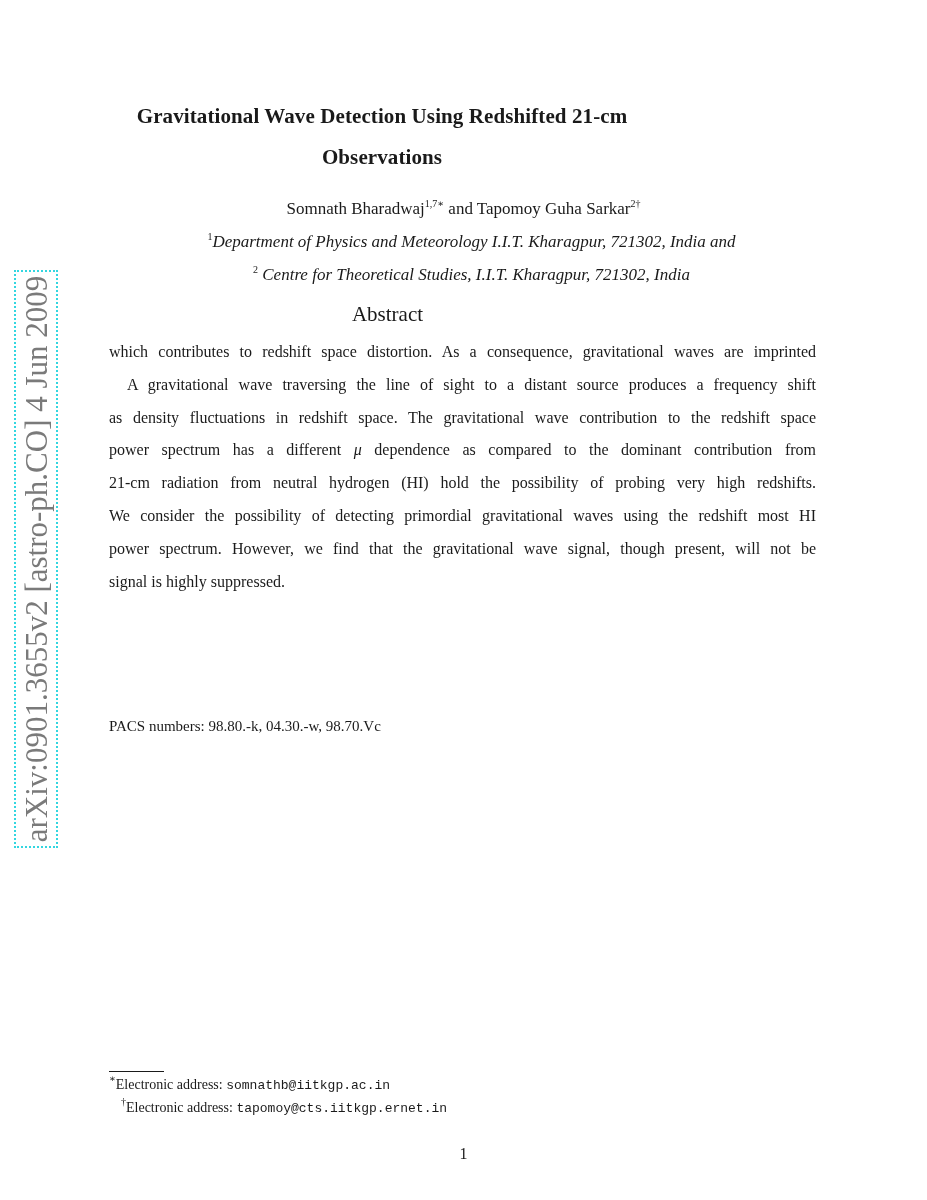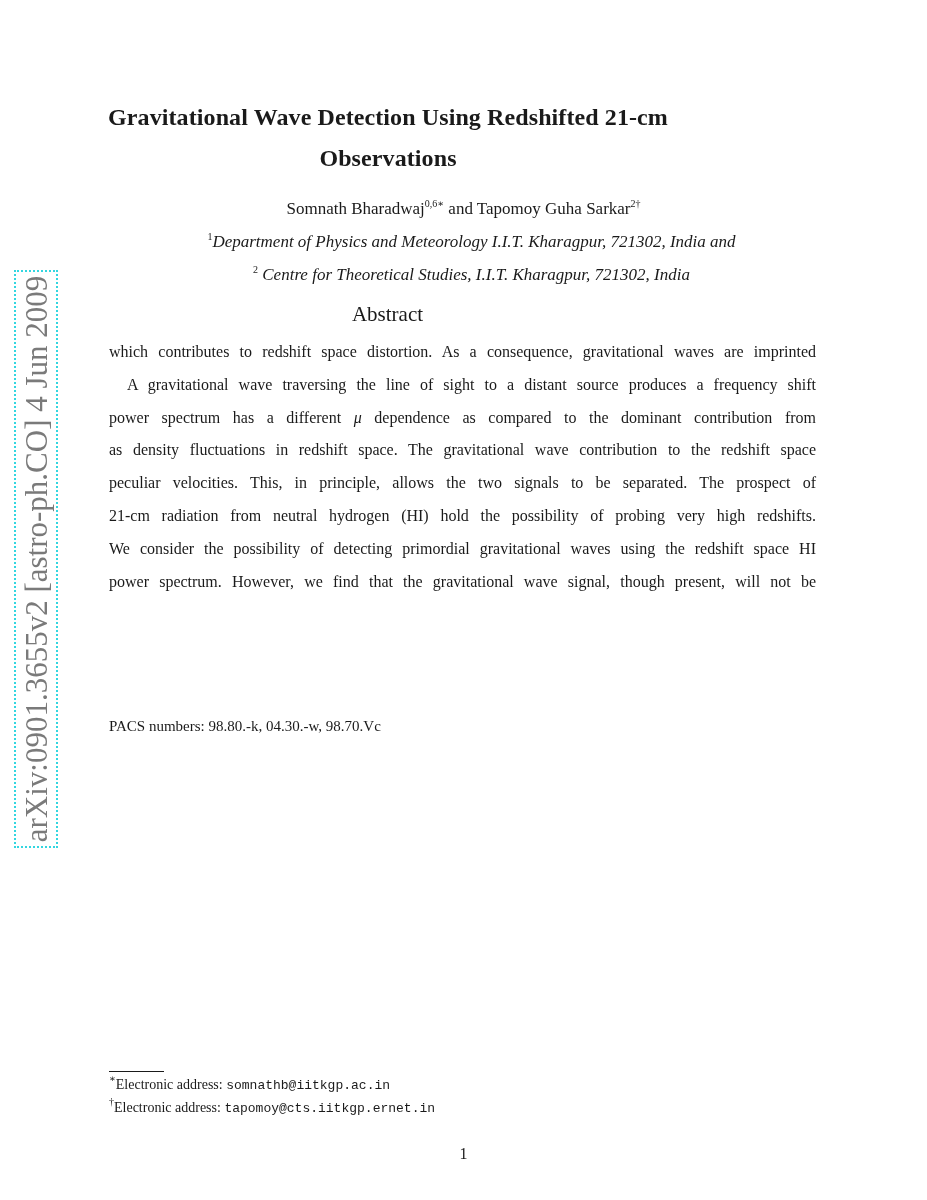--- a/index.html
+++ b/index.html
@@ -14,23 +14,22 @@
       overflow: hidden;
       font-family: "Liberation Serif", "DejaVu Serif", serif;
       color: #1a1a1a;
     }
     .title {
       position: absolute;
       left: 0;
       width: 764px;
       text-align: center;
       font-weight: bold;
-      font-size: 24px;
+      font-size: 21px;
       letter-spacing: 0.1px;
-      padding-left: 6px;
     }
     .title-line1 { top: 104px; }
     .title-line2 { top: 145px; }
     .authors {
       position: absolute;
       top: 199px;
       left: 0;
       width: 927px;
       text-align: center;
       font-size: 17px;
@@ -91,21 +90,21 @@
       width: 55px;
       height: 0;
       border-top: 1.5px solid #1a1a1a;
     }
     .footnote {
       position: absolute;
       left: 109px;
       font-size: 14px;
     }
     .footnote1 { top: 1077px; }
-    .footnote2 { top: 1100px; }
+    .footnote2 { top: 1100px; margin-left: 12px; }
     .mono {
       font-family: "Liberation Mono", "DejaVu Sans Mono", monospace;
       font-size: 13px;
     }
     .page-number {
       position: absolute;
       top: 1145px;
       left: 0;
       width: 927px;
       text-align: center;
@@ -137,40 +136,40 @@
 </head>
 <body>
 
 <div class="arxiv-stamp"></div>
 <div class="arxiv-text">arXiv:0901.3655v2  [astro-ph.CO]  4 Jun 2009</div>
 
 <div class="title title-line1">Gravitational Wave Detection Using Redshifted 21-cm</div>
 <div class="title title-line2">Observations</div>
 
 <div class="authors">
-  <span>Somnath Bharadwaj</span><sup>0,6∗</sup><span style="white-space:pre"> and </span><span>Tapomoy Guha Sarkar</span><sup>2†</sup>
+  <span>Somnath Bharadwaj</span><sup>1,7∗</sup><span style="white-space:pre"> and </span><span>Tapomoy Guha Sarkar</span><sup>2†</sup>
 </div>
 
 <div class="affil affil1">
   <sup style="font-style:normal">1</sup><span>Department of Physics and Meteorology I.I.T. Kharagpur, 721302, India and</span>
 </div>
 <div class="affil affil2">
   <sup style="font-style:normal">2</sup><span style="white-space:pre"> Centre for Theoretical Studies, I.I.T. Kharagpur, 721302, India</span>
 </div>
 
 <div class="abstract-heading">Abstract</div>
 <div class="abstract-body">
   <span class="abstract-line">which contributes to redshift space distortion. As a consequence, gravitational waves are imprinted</span>
   <span class="abstract-line first">A gravitational wave traversing the line of sight to a distant source produces a frequency shift</span>
+  <span class="abstract-line">as density fluctuations in redshift space. The gravitational wave contribution to the redshift space</span>
   <span class="abstract-line"><span style="white-space:pre">power spectrum has a different </span><span class="math">μ</span><span style="white-space:pre"> dependence as compared to the dominant contribution from</span></span>
-  <span class="abstract-line">as density fluctuations in redshift space. The gravitational wave contribution to the redshift space</span>
-  <span class="abstract-line">peculiar velocities. This, in principle, allows the two signals to be separated. The prospect of</span>
   <span class="abstract-line">21-cm radiation from neutral hydrogen (HI) hold the possibility of probing very high redshifts.</span>
-  <span class="abstract-line">We consider the possibility of detecting primordial gravitational waves using the redshift space HI</span>
+  <span class="abstract-line">We consider the possibility of detecting primordial gravitational waves using the redshift most HI</span>
   <span class="abstract-line">power spectrum. However, we find that the gravitational wave signal, though present, will not be</span>
+  <span class="abstract-line last">signal is highly suppressed.</span>
 </div>
 
 <div class="pacs">PACS numbers: 98.80.-k, 04.30.-w, 98.70.Vc</div>
 
 <div class="footnote-rule"></div>
 <div class="footnote footnote1">
   <sup>∗</sup><span style="white-space:pre">Electronic address: </span><span class="mono">somnathb@iitkgp.ac.in</span>
 </div>
 <div class="footnote footnote2">
   <sup>†</sup><span style="white-space:pre">Electronic address: </span><span class="mono">tapomoy@cts.iitkgp.ernet.in</span>

